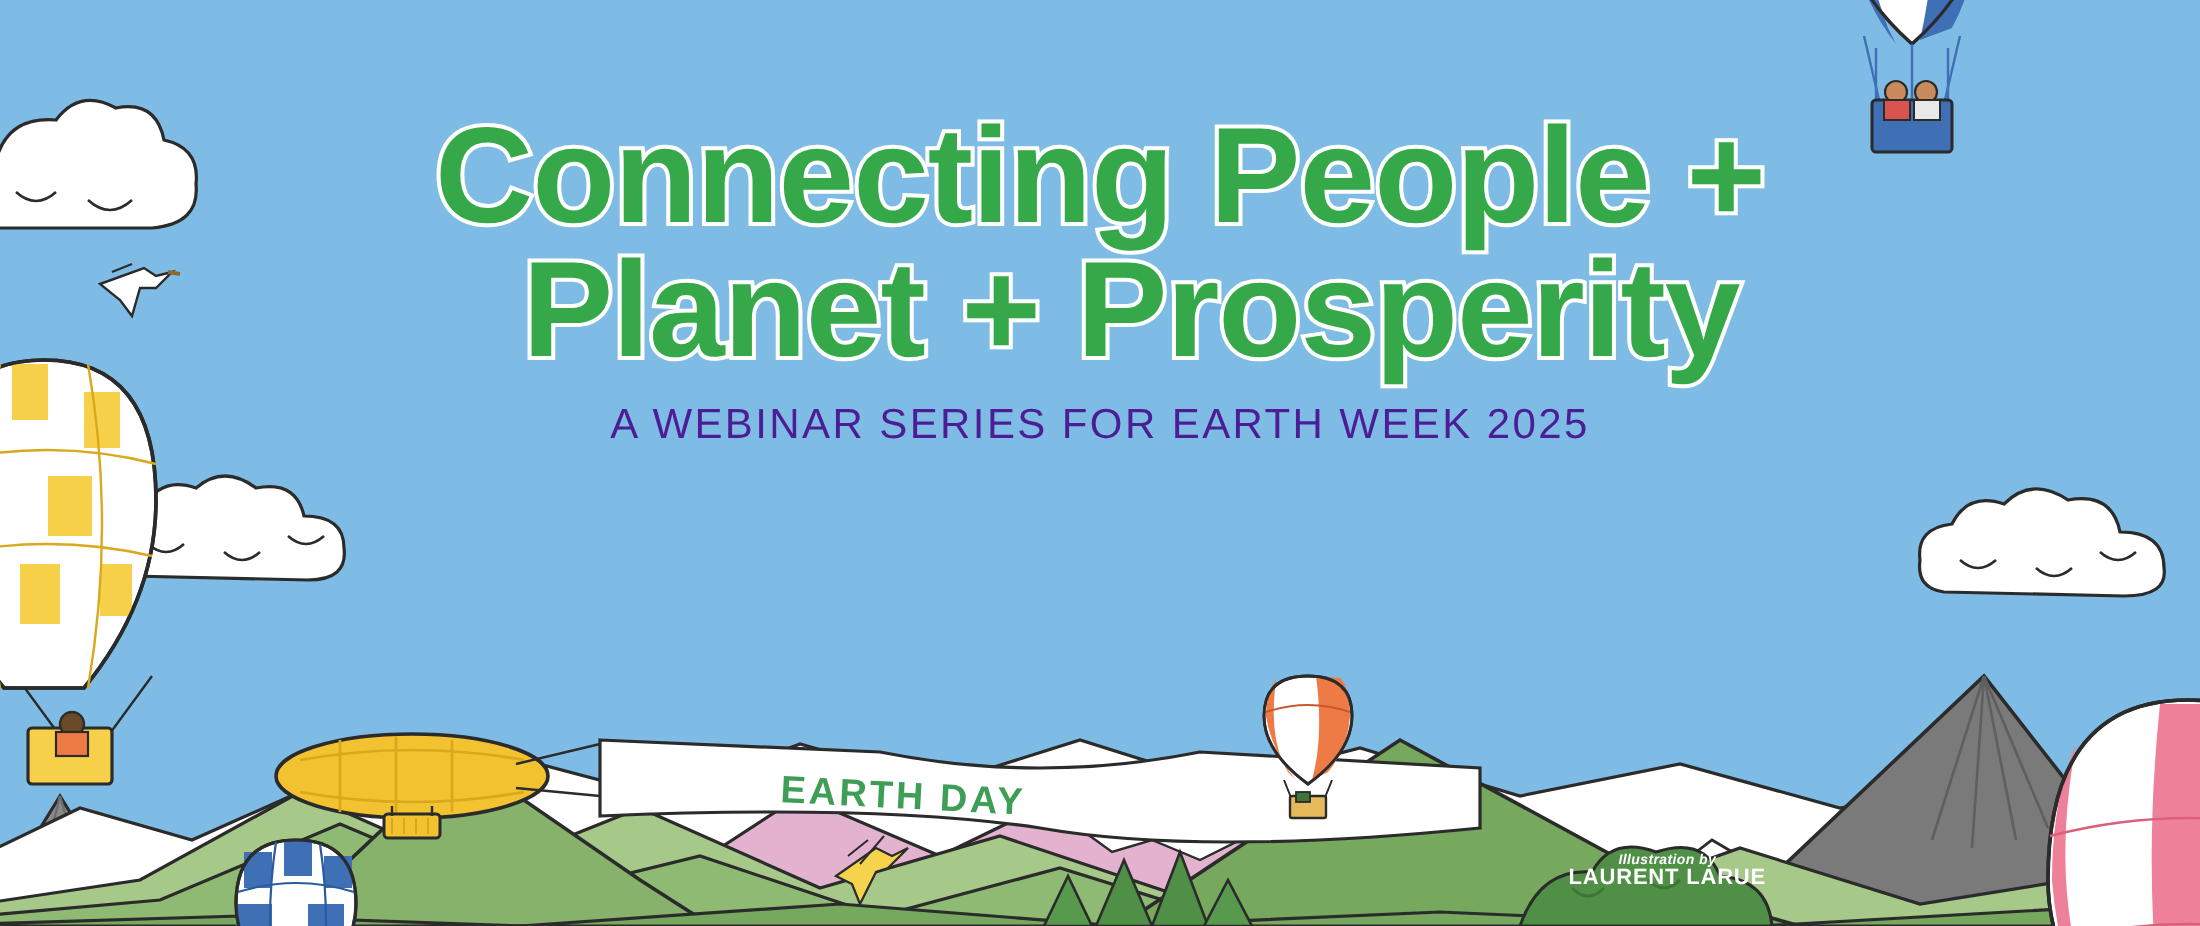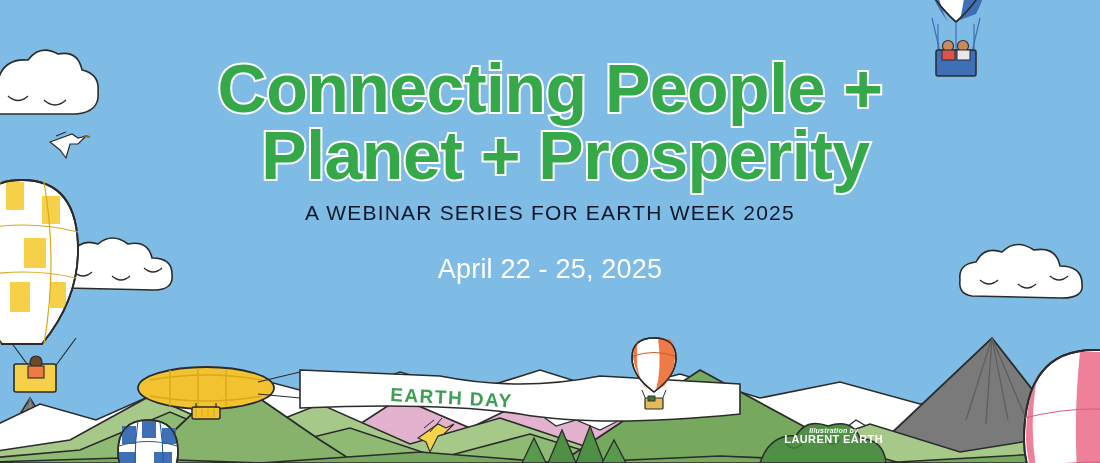--- a/index.html
+++ b/index.html
@@ -53,21 +53,21 @@
     white-space: nowrap;
   }
   .title-line.line2 { margin-top: 2px; padding-left: 31px; }
 
   .subtitle {
     position: absolute;
     top: 201px;
     left: 0;
     width: 1100px;
     text-align: center;
-    color: #0f172a;
+    color: #4c1d95;
     font-size: 21px;
     font-weight: normal;
     letter-spacing: 1.2px;
     white-space: nowrap;
   }
   .date-block {
     position: absolute;
     top: 252px;
     left: 0;
     width: 1100px;
@@ -311,22 +311,21 @@
   <div id="text-layer">
 
     <div class="title-block">
       <span class="title-line line1">Connecting People +</span>
       <span class="title-line line2">Planet + Prosperity</span>
     </div>
 
     <div class="subtitle">A WEBINAR SERIES FOR EARTH WEEK 2025</div>
 
     <div class="date-block">
-      <span class="date-line">April 22 - 25, 2025</span>
     </div>
 
     <div class="credit">
       <span class="credit-by">Illustration by</span>
-      <span class="credit-name">LAURENT EARTH</span>
+      <span class="credit-name">LAURENT LARUE</span>
     </div>
 
   </div>
 </div>
 
 </body></html>

